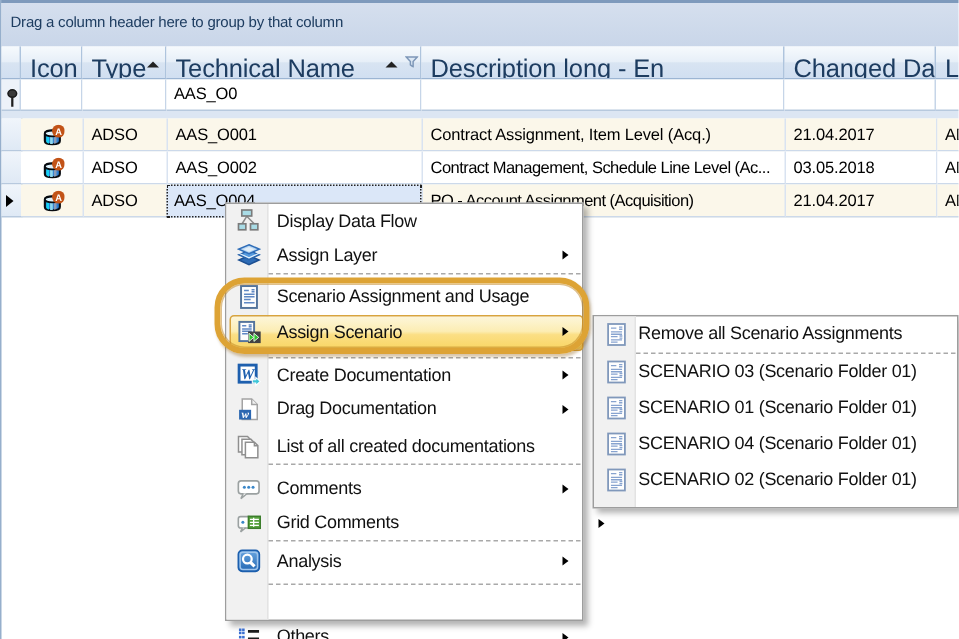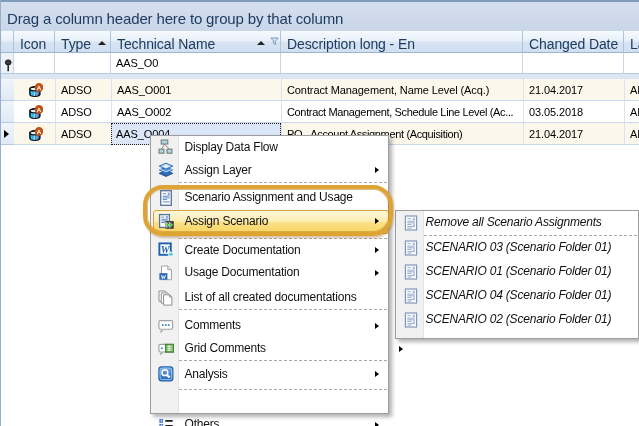--- a/index.html
+++ b/index.html
@@ -3,25 +3,25 @@
 <meta charset="utf-8">
 <style>
   html,body{margin:0;padding:0;width:639px;height:426px;overflow:hidden;
     font-family:"Liberation Sans",sans-serif;background:#fff;}
   
   #grid{position:absolute;left:0;top:0;width:639px;height:426px;background:#fff;}
   #gridtop{position:absolute;left:0;top:0;width:639px;height:2px;background:#7e9abc;}
   #gridleft{position:absolute;left:0;top:0;width:1px;height:426px;background:#96afcc;}
   #gpanel{position:absolute;left:1px;top:2px;width:638px;height:29px;
     background:linear-gradient(#d5dfee,#c9d6e9);}
-  #gpanel span{position:absolute;left:6px;top:8px;font-size:15px;letter-spacing:-0.15px;color:#1d3c60;}
+  #gpanel span{position:absolute;left:6px;top:8px;font-size:10px;letter-spacing:-0.15px;color:#1d3c60;}
   .hcell{position:absolute;top:31px;height:22px;box-sizing:border-box;overflow:hidden;
     background:linear-gradient(#f6fafd 0%,#e7eff8 48%,#d8e4f2 52%,#d1dff1 100%);
     border-right:1px solid #aec4dd;border-bottom:1px solid #9cb5d3;}
-  .hcell span{position:absolute;left:6px;top:4.5px;font-size:14px;letter-spacing:-0.1px;color:#1d3c60;white-space:nowrap;}
+  .hcell span{position:absolute;left:6px;top:4.5px;font-size:17px;letter-spacing:-0.1px;color:#1d3c60;white-space:nowrap;}
   .fcell{position:absolute;top:53px;height:21px;box-sizing:border-box;background:#fff;
     border-right:1px solid #c6d5e8;border-bottom:1px solid #b7c9de;text-align:center;}
   .fcell span{position:absolute;left:5px;top:4px;font-size:11px;letter-spacing:-0.1px;color:#000;}
   #band{position:absolute;left:1px;top:74px;width:638px;height:5px;background:#dce6f3;}
   .row{position:absolute;left:1px;width:638px;height:22px;}
   .cell{position:absolute;top:0;height:22px;box-sizing:border-box;overflow:hidden;
     border-right:1px solid #d9e3f1;border-bottom:1px solid #ccd9ea;}
   .cell span{position:absolute;left:5px;top:4.5px;font-size:11px;color:#000;white-space:nowrap;letter-spacing:-0.1px;}
   .ind{position:absolute;left:0;top:0;width:14px;height:22px;box-sizing:border-box;
     background:linear-gradient(#f0f5fb,#dfe9f5);border-right:1px solid #9cb5d3;border-bottom:1px solid #b7c9de;}
@@ -29,21 +29,21 @@
   .white{background-color:#ffffff;}
   
   #fcur{position:absolute;left:111px;top:123px;width:170px;height:22px;box-sizing:border-box;
     background:#dbe7f8;border:1px dotted #222;}
   #fcur span{position:absolute;left:4px;top:3.5px;font-size:11px;letter-spacing:-0.1px;color:#000;}
   
   .menu{position:absolute;background:#fff;border:1px solid #9d9d9d;box-sizing:border-box;
     box-shadow:3px 3px 4px rgba(0,0,0,0.30);}
   .gutter{position:absolute;left:0;top:0;bottom:0;width:27px;background:#f1f1f1;border-right:1px solid #e3e3e3;}
   .mi{position:absolute;left:1px;height:23px;width:236px;}
-  .smi{width:209px;font-style:italic;}
+  .smi{width:209px;}
   .mi .txt{position:absolute;left:32.5px;top:3.5px;font-size:12px;letter-spacing:-0.2px;color:#111;white-space:nowrap;}
   .smi .txt{left:28.5px;}
   svg.ico{position:absolute;left:6px;top:3px;}
   .arrow{position:absolute;right:9px;top:8px;width:0;height:0;
     border-left:4px solid #000;border-top:3.5px solid transparent;border-bottom:3.5px solid transparent;}
   .msep{position:absolute;left:28px;right:1px;border-top:1px dashed #a9a9a9;}
   #hot{position:absolute;left:1.5px;top:74px;width:236px;height:24px;box-sizing:border-box;
     border:1px solid #d8a43e;border-radius:3px;
     background:linear-gradient(#fdf6da 0%,#fcedb3 45%,#fbdf85 55%,#f9d563 100%);}
   
@@ -94,21 +94,21 @@
   <div class="row" style="top:79px;">
     <div class="ind"></div>
     <div class="cell cream" style="left:13px;width:42px;"></div>
     <div class="cell cream" style="left:55px;width:56px;">
         <span>ADSO</span>
       </div>
     <div class="cell cream" style="left:111px;width:170px;">
         <span>AAS_O001</span>
       </div>
     <div class="cell cream" style="left:281px;width:242px;">
-        <span>Contract Management, Name Level (Acq.)</span>
+        <span>Contract Assignment, Item Level (Acq.)</span>
       </div>
     <div class="cell cream" style="left:523px;width:101px;">
         <span>21.04.2017</span>
       </div>
     <div class="cell cream" style="left:624px;width:14px;border-right:none;">
         <span>ADMIN</span>
       </div>
   </div>
   <div class="row" style="top:101px;">
     <div class="ind"></div>
@@ -245,21 +245,21 @@
       <span class="txt">Create Documentation</span>
       <span class="arrow"></span>
     </div>
   <div class="mi" style="top:125.5px;">
       <svg class="ico" width="16" height="16" viewBox="0 0 16 16">
 <path d="M3.5 1 h6.3 l3.7 3.7 v10 h-10 z" fill="#fff" stroke="#a3a3a3" stroke-width="1"></path>
 <path d="M9.8 1 v3.7 h3.7" fill="#f0f0f0" stroke="#a3a3a3" stroke-width="1"></path>
 <rect x="1.4" y="8.2" width="8" height="6.5" fill="#2b67b1"></rect>
 <text x="3" y="13.7" font-family="Liberation Serif" font-style="italic" font-weight="bold" font-size="7.5" fill="#fff">w</text>
 </svg>
-      <span class="txt">Usage Documentation</span>
+      <span class="txt">Drag Documentation</span>
       <span class="arrow"></span>
     </div>
   <div class="mi" style="top:150.5px;">
       <svg class="ico" width="16" height="16" viewBox="0 0 16 16">
 <path d="M1 1 h6 l2.3 2.3 v8 h-8.3 z" fill="#fff" stroke="#8f8f8f" stroke-width="1"></path>
 <path d="M3.3 2.9 h6 l2.3 2.3 v8 h-8.3 z" fill="#fff" stroke="#8f8f8f" stroke-width="1"></path>
 <path d="M5.6 4.8 h6 l2.3 2.3 v8 h-8.3 z" fill="#fff" stroke="#8f8f8f" stroke-width="1"></path>
 <path d="M11.6 4.8 v2.3 h2.3" fill="none" stroke="#8f8f8f" stroke-width="1"></path>
 </svg>
       <span class="txt">List of all created documentations</span>

